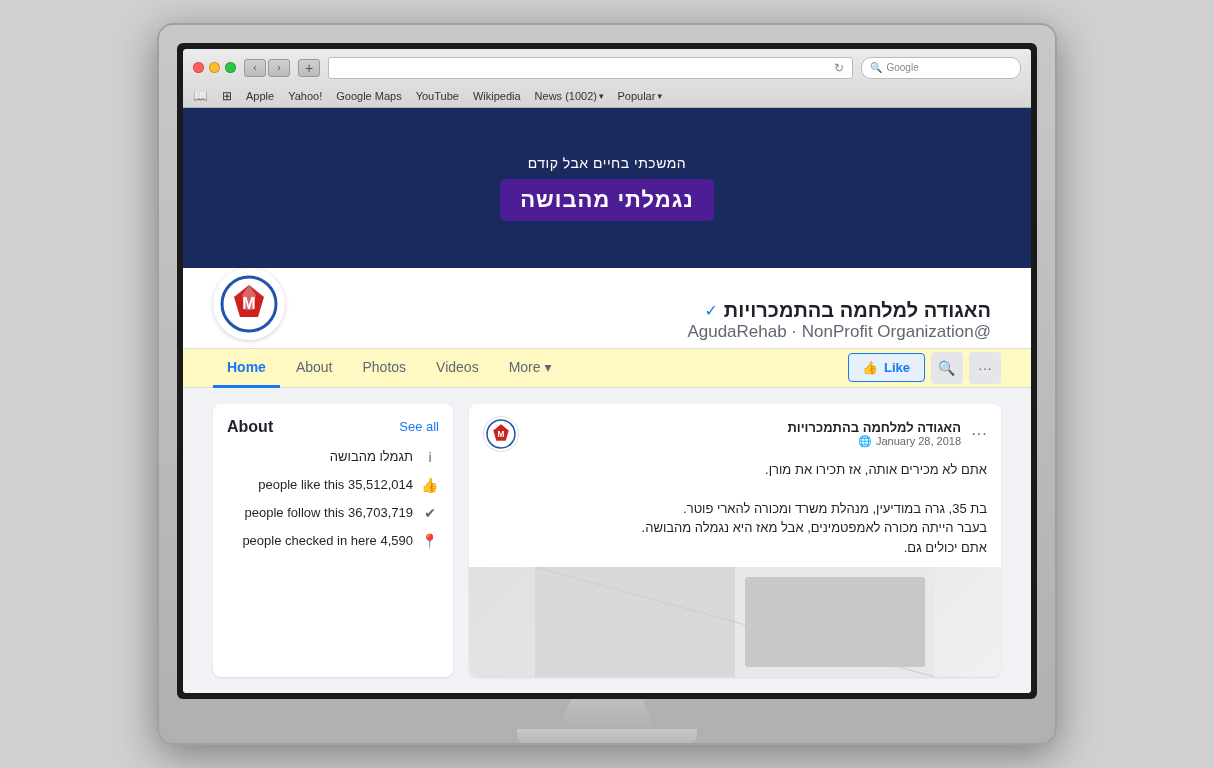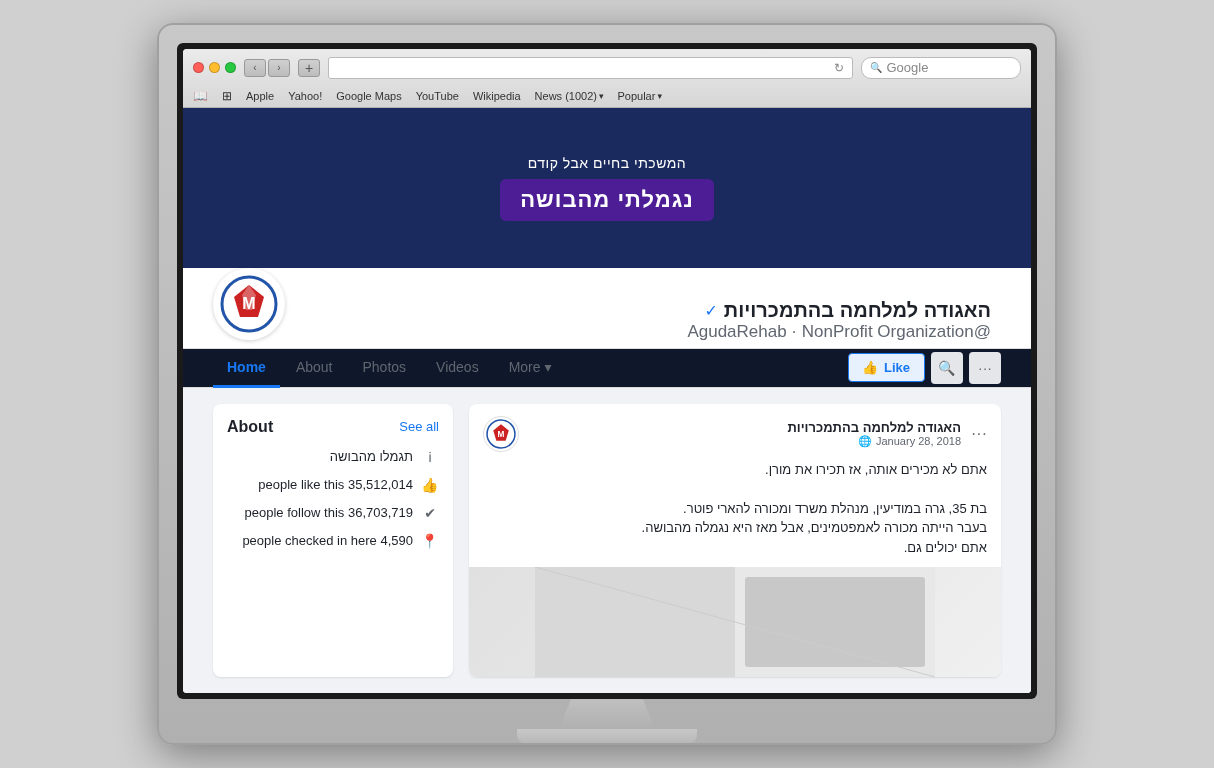--- a/index.html
+++ b/index.html
@@ -255,21 +255,21 @@
     }
 
     .profile-handle {
       font-size: 17px;
       color: #606770;
       direction: rtl;
     }
 
     
     .fb-nav {
-      background: #0f172a;
+      background: #fef9c3;
       display: flex;
       align-items: center;
       padding: 0 30px;
       border-bottom: 1px solid #ddd;
       gap: 2px;
     }
 
     .nav-tab {
       padding: 10px 14px;
       font-size: 14px;
@@ -505,21 +505,21 @@
               <div class="nav-btn">‹</div>
               <div class="nav-btn">›</div>
             </div>
             <div class="new-tab-btn">+</div>
             <div class="address-bar">
               <span class="address-bar-url"></span>
               <span class="refresh-btn">↻</span>
             </div>
             <div class="search-bar">
               <span style="font-size:10px;">🔍</span>
-              <span style="color:#888;font-size:13px;">Google</span>
+              <span style="color:#888;font-size:10px;">Google</span>
             </div>
           </div>
           <div class="bookmarks-bar">
             <span style="font-size:12px;">📖</span>
             <span style="font-size:12px;">⊞</span>
             <span class="bookmark-item">Apple</span>
             <span class="bookmark-item">Yahoo!</span>
             <span class="bookmark-item">Google Maps</span>
             <span class="bookmark-item">YouTube</span>
             <span class="bookmark-item">Wikipedia</span>

